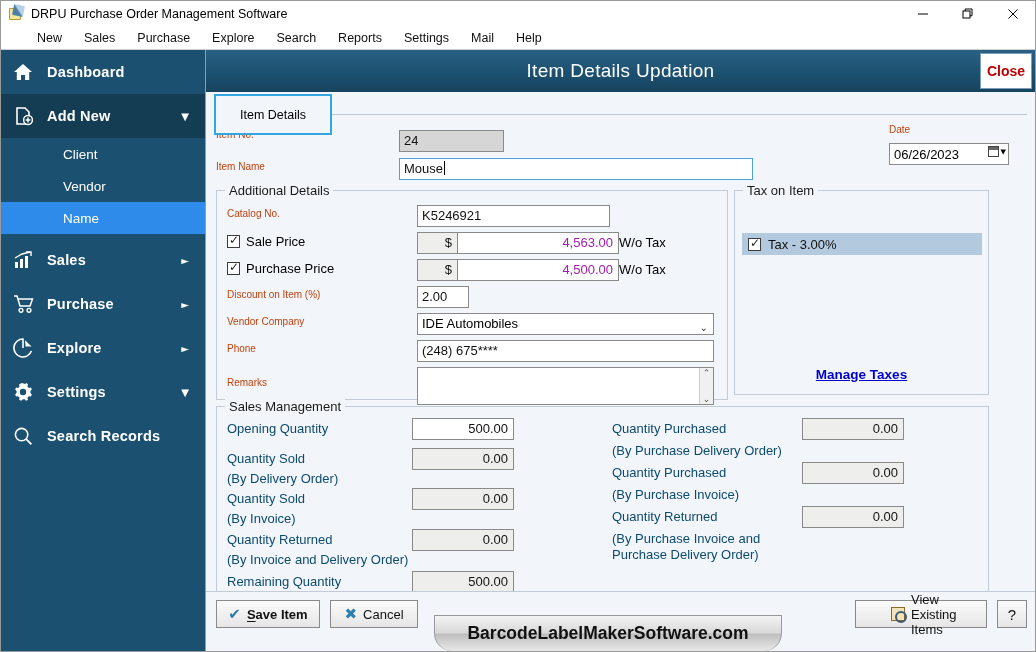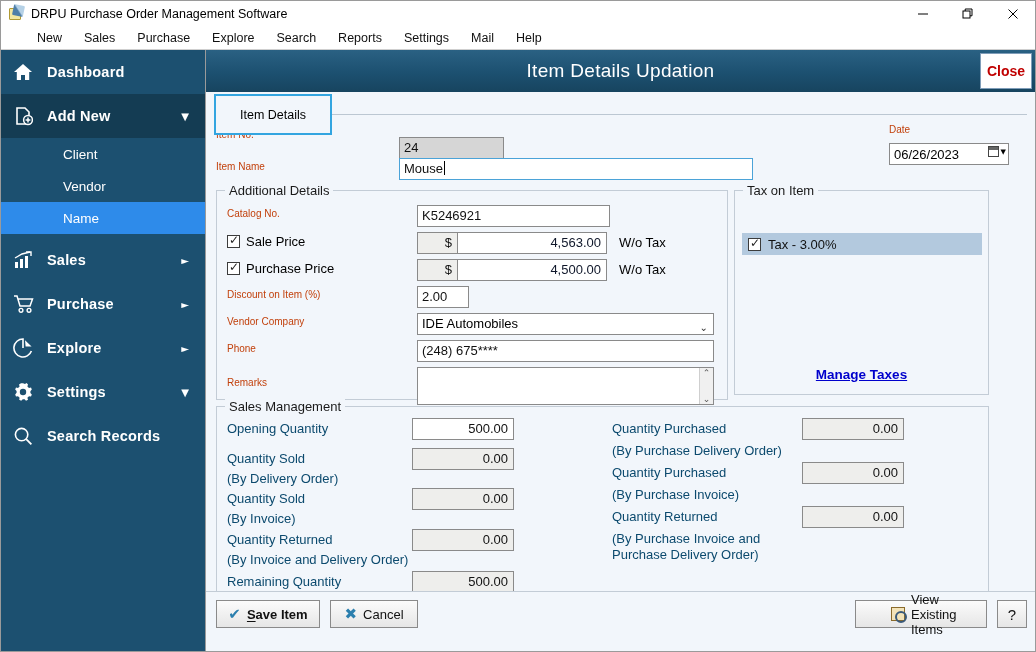--- a/index.html
+++ b/index.html
@@ -138,21 +138,21 @@
     border: 1px solid #8a8a8a; background: #ffffff; height: 22px;
     font-size: 13px; color: #111; padding: 0 4px; line-height: 20px;
     font-family: "Liberation Sans", sans-serif;
   }
   .tb.ro { background: #d6d6d6; border: 1px solid #8a8a8a; }
   .tb.focus { border: 1px solid #4ba3d8; }
 
   
   .row-itemno { position: absolute; left: 10px; top: 10px; }
   .row-itemno .lbl { position: absolute; left: 0; top: 3px; }
-  #f-itemno { position: absolute; left: 183px; top: 11px; width: 105px; }
+  #f-itemno { position: absolute; left: 183px; top: 4px; width: 105px; }
 
   .row-itemname { position: absolute; left: 10px; top: 42px; }
   .row-itemname .lbl { position: absolute; left: 0; top: 3px; }
   #f-itemname { position: absolute; left: 183px; top: 0; width: 354px; }
   #f-itemname .caret-bar {
     display: inline-block; width: 1px; height: 14px; background: #000;
     vertical-align: -2px; margin-left: 1px;
   }
 
   .date-block { position: absolute; right: 26px; top: 8px; width: 120px; }
@@ -199,22 +199,22 @@
   }
   .ck-lbl { position: absolute; left: 19px; top: 2px; font-size: 13px; }
 
   
   .money { position: absolute; display: flex; height: 22px; }
   .money .cur {
     width: 40px; background: #eeeeec; border: 1px solid #8a8a8a; border-right: none;
     text-align: right; padding-right: 5px; font-size: 13px; line-height: 20px; color: #111;
   }
   .money .amt {
-    width: 150px; background: #ffffff; border: 1px solid #8a8a8a;
-    text-align: right; padding-right: 5px; font-size: 13px; line-height: 20px; color: #0f172a;
+    width: 162px; background: #ffffff; border: 1px solid #8a8a8a;
+    text-align: right; padding-right: 5px; font-size: 13px; line-height: 20px; color: #a21caf;
   }
   .wotax { position: absolute; left: 200px; top: 3px; font-size: 13px; }
 
   
   .combo {
     position: absolute; height: 22px; border: 1px solid #8a8a8a; background: #fff;
     font-size: 13px; padding-left: 4px; line-height: 20px; display: flex; align-items: center;
   }
   .combo .chev {
     position: absolute; right: 5px; top: 4px; font-size: 10px; color: #333;
@@ -608,17 +608,22 @@
           <span>Cancel</span>
         </div>
         <div class="btn" id="btn-view">
           <span class="viewicon"></span>
           <span>View Existing Items</span>
         </div>
         <div class="btn" id="btn-help">
           <span>?</span>
         </div>
 
+        <div id="wm-wrap">
+          <div id="watermark">
+            <span class="wtext">BarcodeLabelMakerSoftware.com</span>
+          </div>
+        </div>
       </div>
 
     </div>
   </div>
 </div>
 
 </body></html>

